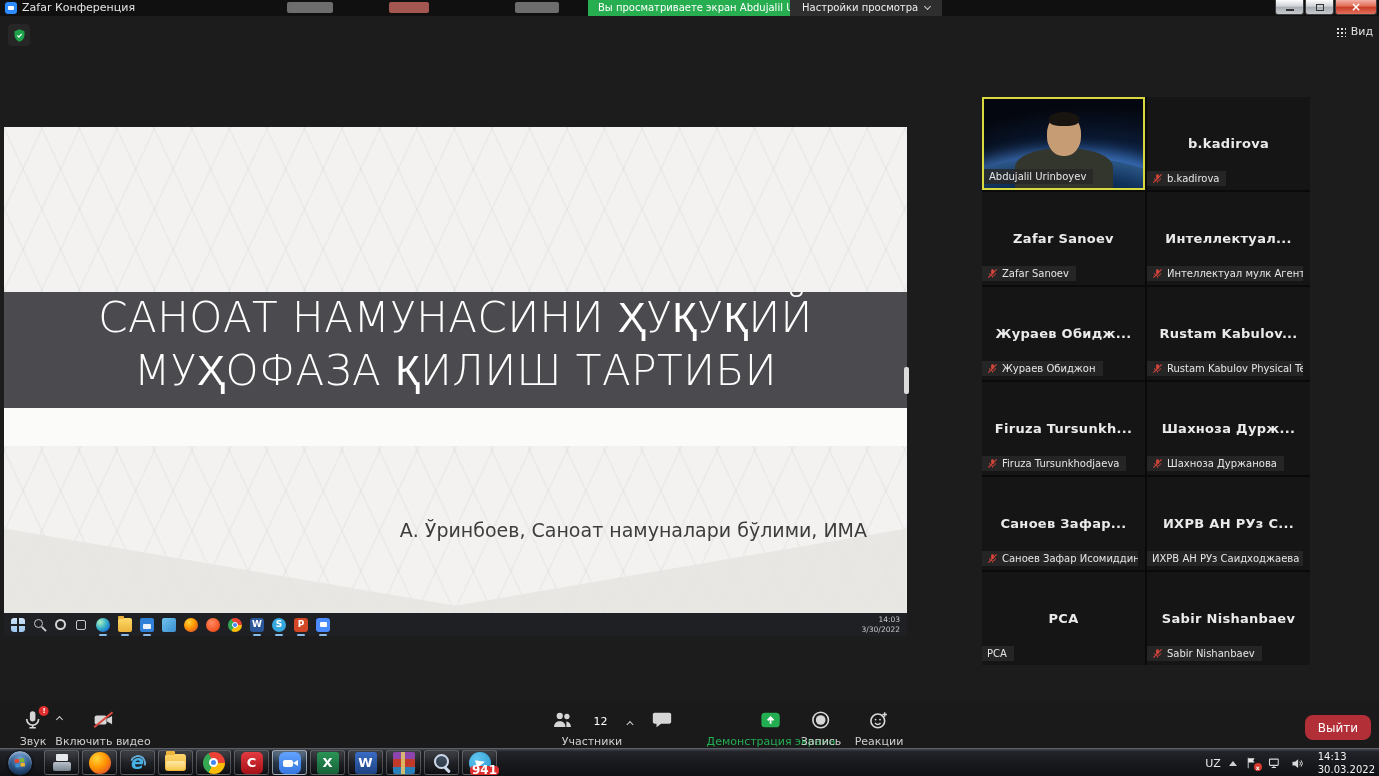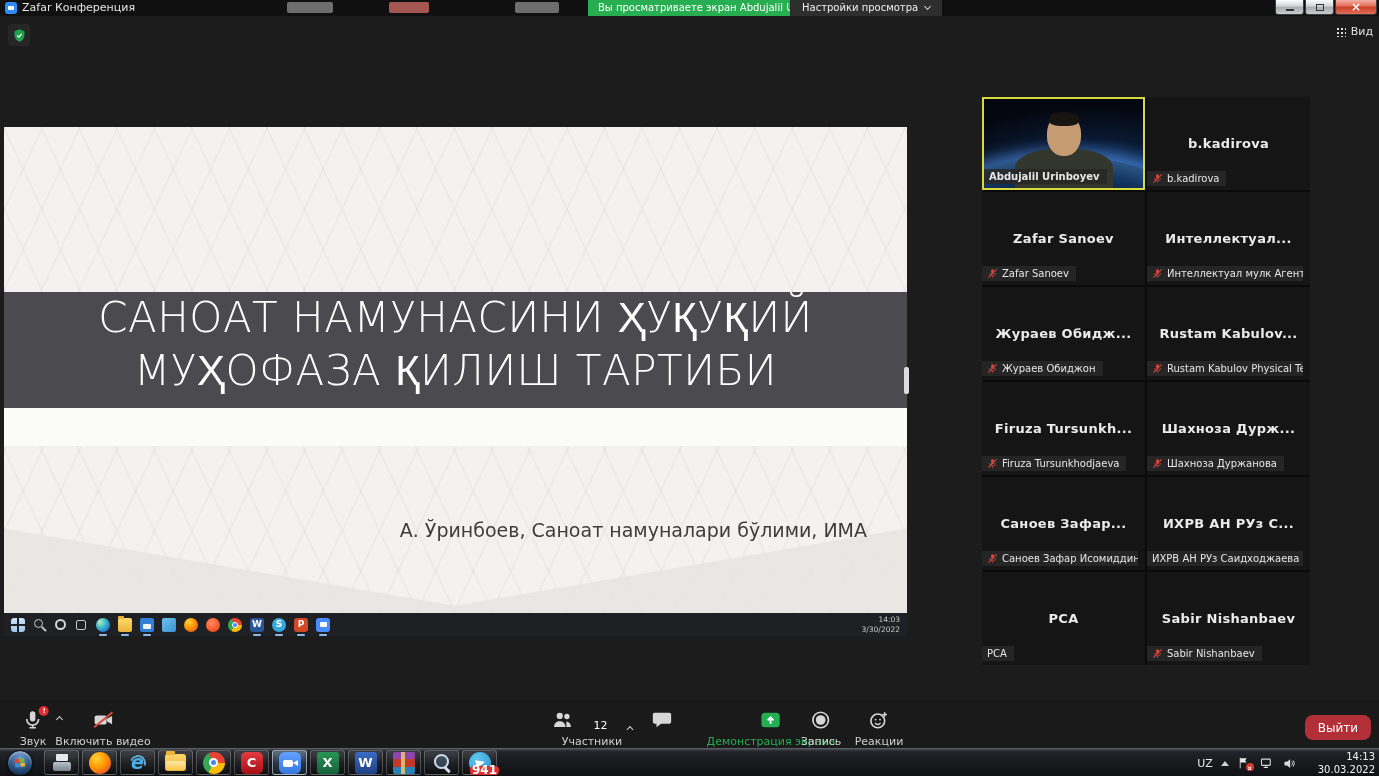--- a/index.html
+++ b/index.html
@@ -67,36 +67,36 @@
   .ticon-skype{background:#35a8e0;border-radius:50%;}
   .ticon-powerpoint{background:#d24726;}
   .ticon-zoom{background:#4a8cff;}
   .ticon-zoom::after{content:'';width:7px;height:5px;background:#fff;border-radius:1px;}
   .iclock{margin-left:auto;text-align:right;font-size:7.5px;line-height:1.3;color:#c9c9c9;}
   .scroll-thumb{position:absolute;left:904px;top:367px;width:5px;height:27px;background:#dcdcdc;border-radius:2px;z-index:4;}
 
   
   .participants{position:absolute;left:982px;top:97px;width:328px;display:grid;grid-template-columns:163px 163px;grid-auto-rows:93px;gap:2px;background:#0a0a0a;}
   .tile{position:relative;background:#151515;display:flex;align-items:center;justify-content:center;overflow:hidden;}
-  .tile.speaking{border:2px solid #d8d93e;font-weight:bold;}
+  .tile.speaking{border:2px solid #d8d93e;}
   .tile-name{font-size:13px;font-weight:bold;color:#eaeaea;letter-spacing:.3px;text-align:center;padding:0 6px;}
   .plabel{position:absolute;left:0;bottom:4px;display:flex;align-items:center;gap:4px;background:rgba(40,40,40,.85);padding:2px 7px 2px 5px;font-size:10px;color:#e6e6e6;max-width:96%;white-space:nowrap;overflow:hidden;}
   .mmic{display:flex;flex:none;}
   .scene{position:absolute;inset:0;background:radial-gradient(140% 120% at 70% 110%,#2d62a8 0%,#173a6e 28%,#0a1830 55%,#04070f 85%);}
   .scene::before{content:'';position:absolute;left:-30%;right:-30%;bottom:-85%;height:120%;border-radius:50%;background:#0b2a52;box-shadow:0 -6px 14px 2px rgba(90,160,255,.55),inset 0 10px 20px rgba(120,190,255,.35);}
   .p-body{position:absolute;bottom:0;left:50%;transform:translateX(-50%);width:98px;height:40px;background:#33362d;border-radius:48% 48% 0 0;}
   .p-head{position:absolute;bottom:32px;left:50%;transform:translateX(-50%);width:34px;height:42px;background:#c69c74;border-radius:46%;}
   .p-head::before{content:'';position:absolute;top:-2px;left:2px;right:2px;height:14px;background:#181410;border-radius:50% 50% 35% 35%;}
 
   
   .controls{position:absolute;left:0;top:700px;width:100%;height:48px;background:#1a1a1a;}
   .ctrl{position:absolute;top:8px;transform:translateX(-50%);display:flex;flex-direction:column;align-items:center;gap:3px;color:#cfcfcf;font-size:11px;cursor:pointer;white-space:nowrap;}
   .cicon{position:relative;height:24px;display:flex;align-items:center;justify-content:center;}
   .abadge{position:absolute;top:-2px;right:-5px;width:10px;height:10px;background:#e02e2e;border-radius:50%;color:#fff;font-size:7px;font-weight:bold;display:flex;align-items:center;justify-content:center;}
-  .ic-row{display:flex;align-items:flex-end;gap:20px;height:24px;}
+  .ic-row{display:flex;align-items:center;gap:20px;height:24px;}
   .pcount{font-size:11px;color:#fff;margin-top:2px;}
   .share-label{color:#23ae52;}
   .leave{position:absolute;right:8px;top:15px;height:25px;padding:0 13px;background:#b22f38;border:none;border-radius:8px;color:#fff;font-size:12px;cursor:pointer;}
 
   
   .os-taskbar{position:absolute;left:0;top:748px;width:100%;height:28px;background:linear-gradient(180deg,#45494f 0%,#212329 10%,#17191d 55%,#101114 100%);border-top:1px solid #5a6066;display:flex;align-items:center;}
   .orb{position:absolute;left:7px;top:1px;width:26px;height:26px;border-radius:50%;background:radial-gradient(circle at 50% 30%,#6f9fd8,#27507f 55%,#0e2340 90%);border:1px solid #0a0f16;box-shadow:inset 0 2px 3px rgba(255,255,255,.5),0 1px 2px rgba(0,0,0,.6);display:flex;align-items:center;justify-content:center;}
   .apps{position:absolute;left:44px;top:1px;display:flex;gap:3px;align-items:center;}
   .aslot{width:35px;height:25px;display:flex;align-items:center;justify-content:center;border:1px solid rgba(255,255,255,.22);border-radius:3px;background:linear-gradient(rgba(255,255,255,.14),rgba(255,255,255,.04) 50%,rgba(0,0,0,.12));box-shadow:inset 0 0 3px rgba(0,0,0,.3);position:relative;}
   .aslot.active{background:linear-gradient(rgba(160,200,240,.5),rgba(90,140,190,.28) 50%,rgba(40,70,110,.3));border-color:rgba(255,255,255,.5);}
@@ -122,21 +122,21 @@
   .aicon-search-tool::before{content:'';position:absolute;top:2px;left:3px;width:11px;height:11px;border:2.5px solid #cdd9ea;border-radius:50%;background:rgba(120,170,220,.25);}
   .aicon-search-tool::after{content:'';position:absolute;bottom:3px;right:2px;width:8px;height:3px;background:#cdd9ea;border-radius:1px;transform:rotate(45deg);}
   .aicon-telegram{border-radius:50%;background:radial-gradient(circle at 35% 30%,#5fc6f0,#2795cc);}
   .aicon-telegram::after{content:'';border-style:solid;border-width:4px 0 4px 9px;border-color:transparent transparent transparent #fff;transform:translateX(1px) rotate(-15deg);}
   .app-badge{position:absolute;bottom:-1px;right:-3px;background:#e02e2e;color:#fff;font-size:12px;font-weight:bold;padding:0 2px;border-radius:4px;line-height:9px;}
   .tray{position:absolute;right:4px;top:0;height:28px;display:flex;align-items:center;gap:8px;color:#e8e8e8;}
   .tray-lang{font-size:11px;}
   .tri-up{width:0;height:0;border-left:4px solid transparent;border-right:4px solid transparent;border-bottom:5px solid #cfcfcf;}
   .tray-ic{position:relative;display:flex;align-items:center;}
   .flag-x{position:absolute;right:-3px;bottom:-1px;width:8px;height:8px;background:#d63a2f;border-radius:50%;color:#fff;font-size:6px;font-weight:bold;display:flex;align-items:center;justify-content:center;}
-  .tray-clock{text-align:right;font-size:10px;line-height:1.3;color:#f2f2f2;margin-left:13px;}
+  .tray-clock{text-align:left;font-size:10px;line-height:1.3;color:#f2f2f2;margin-left:5px;}
 </style>
 </head>
 <body>
 
 <div class="stage">
 
   <div class="titlebar">
     <span class="zappic"></span>
     <span class="tb-title">Zafar Конференция</span>
     <span class="ghost" style="left:287px;width:46px;"></span>

